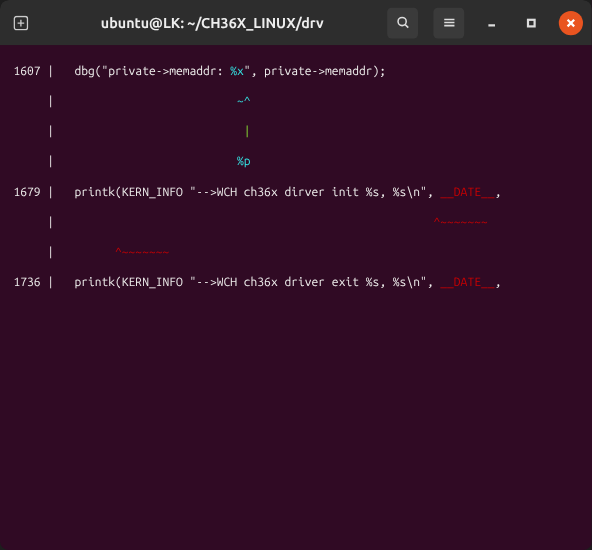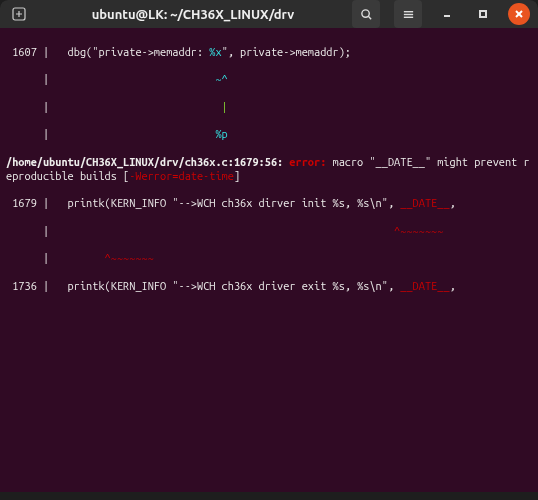--- a/index.html
+++ b/index.html
@@ -10,21 +10,21 @@
     body {
       width: 538px;
       height: 500px;
       background: #1e1e1e;
       font-family: 'Ubuntu Mono', 'DejaVu Sans Mono', monospace;
       font-size: 11px;
       overflow: hidden;
       border-radius: 8px;
     }
     .titlebar {
-      height: 28px;
+      height: 41px;
       background: #2d2d2d;
       display: flex;
       align-items: center;
       padding: 0 8px;
       border-top-left-radius: 8px;
       border-top-right-radius: 8px;
     }
     .tab-icon {
       width: 22px;
       height: 22px;
@@ -140,21 +140,20 @@
         </svg>
     </div>
   </div>
 </div>
 
 <div class="terminal">
 <div class="ln"><span> 1607 | </span><span>  dbg("private-&gt;memaddr: </span><span class="cyan">%x</span><span>", private-&gt;memaddr);</span></div>
 <div class="ln"><span>      |                           </span><span class="cyan">~^</span></div>
 <div class="ln"><span>      |                            </span><span class="green">|</span></div>
 <div class="ln"><span>      |                           </span><span class="cyan">%p</span></div>
-<div class="ln"><span class="bold">/home/ubuntu/CH36X_LINUX/drv/ch36x.c:1679:56:</span><span class="red"> error: </span><span>macro "__DATE__" might prevent reproducible builds [</span><span class="darkred">-Werror=date-time</span><span>]</span></div>
 <div class="ln"><span> 1679 | </span><span>  printk(KERN_INFO "--&gt;WCH ch36x dirver init %s, %s\n", </span><span class="darkred">__DATE__</span><span>,</span></div>
 <div class="ln"><span>      |                                                        </span><span class="darkred">^~~~~~~~</span></div>
 <div class="ln"><span>      |         </span><span class="darkred">^~~~~~~~</span></div>
 <div class="ln"><span> 1736 | </span><span>  printk(KERN_INFO "--&gt;WCH ch36x driver exit %s, %s\n", </span><span class="darkred">__DATE__</span><span>,</span></div>
 
 
 
 
 
 

